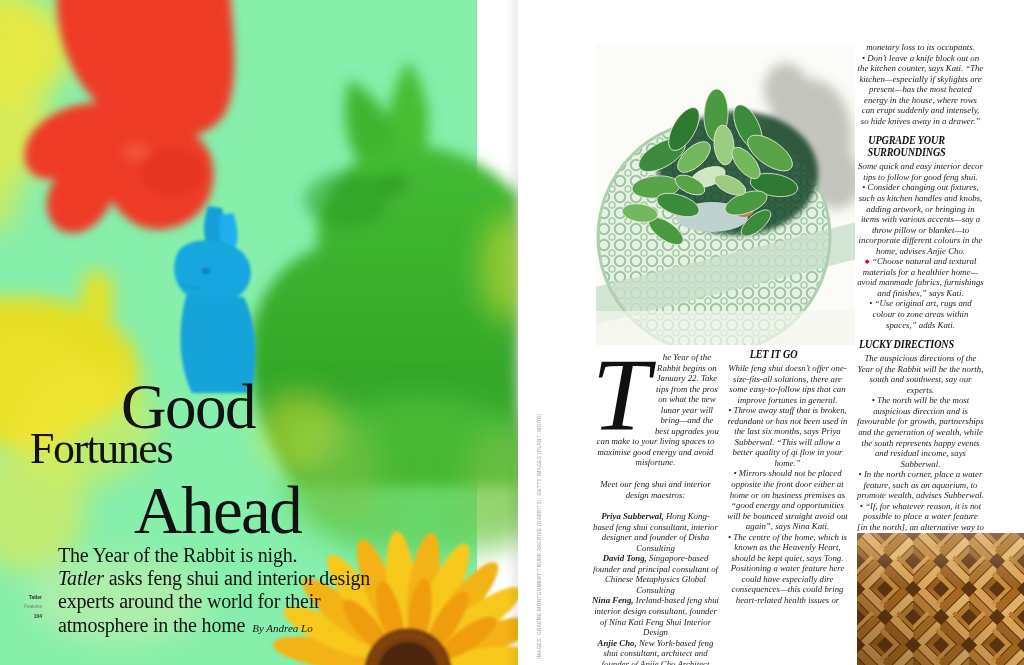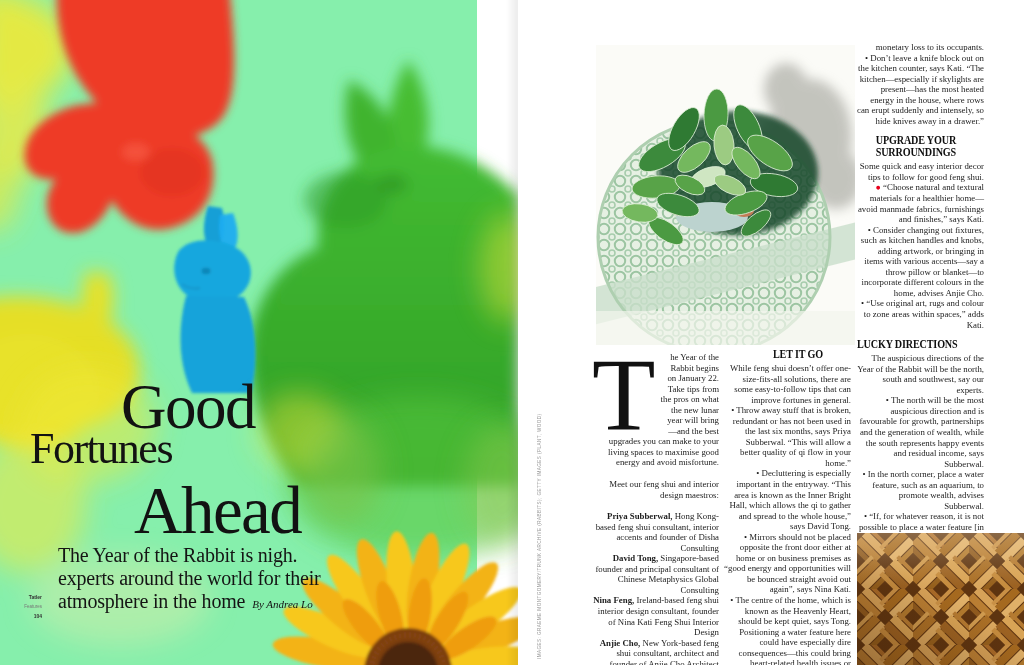--- a/index.html
+++ b/index.html
@@ -28,21 +28,21 @@
 
   
   .page-right{position:absolute;left:518px;top:0;width:506px;height:665px;background:#fff;}
   .credit{position:absolute;left:24px;bottom:6px;transform-origin:0 100%;
           transform:rotate(-90deg);white-space:nowrap;
           font-family:"Liberation Sans",sans-serif;font-size:4.6px;letter-spacing:.45px;color:#9a9a9a;}
   .figure{position:absolute;overflow:hidden;}
   .fig-plant{left:78px;top:45px;width:259px;height:300px;}
   .fig-basket{left:339px;top:533px;width:167px;height:132px;}
 
-  .col{position:absolute;width:127px;font-size:8.8px;line-height:1.2;color:#1c1c1c;text-align:right;}
+  .col{position:absolute;width:127px;font-size:8.8px;line-height:1.2;color:#1c1c1c;text-align:center;font-style:italic;}
   .col1{left:74px;top:352px;}
   .col2{left:206px;top:348px;}
   .col3{left:339px;top:42px;}
   .col p{margin:0;}
   .dropcap{float:left;font-size:104px;line-height:0.72;padding:6px 5px 0 0;color:#111;}
   .sp-above{margin-top:11px !important;}
   .shead{font-weight:bold;font-size:13px;line-height:12px;letter-spacing:-0.2px;
          transform:scaleX(0.78);transform-origin:0 0;white-space:nowrap;color:#0f0f0f;
          margin:8px 0 3px;}
   .shead.first{margin-top:0;}
@@ -151,20 +151,21 @@
         <circle cx="408" cy="672" r="37" fill="none" stroke="#8a4a16" stroke-width="6" stroke-dasharray="2,3"></circle>
       </g>
     </svg>
 
     <div class="headline hl1">Good</div>
     <div class="headline hl2">Fortunes</div>
     <div class="headline hl3">Ahead</div>
 
     <div class="standfirst">
       <div>The Year of the Rabbit is nigh.</div>
+      <div><span class="it">Tatler</span><span> asks feng shui and interior design</span></div>
       <div>experts around the world for their</div>
       <div><span>atmosphere in the home</span><span class="byline">By Andrea Lo</span></div>
     </div>
 
     <div class="folio">
       <div class="mag">Tatler</div>
       <div class="sec">Features</div>
       <div class="num">104</div>
     </div>
   </div>
@@ -232,45 +233,44 @@
           <ellipse cx="44" cy="168" rx="18" ry="9" transform="rotate(8 44 168)" fill="#74b85e"></ellipse>
           <ellipse cx="160" cy="178" rx="18" ry="8" transform="rotate(140 160 178)" fill="#3c8a3c"></ellipse>
         </g>
         <rect x="0" y="266" width="259" height="34" fill="#f2f5ec" opacity="0.7"></rect>
       </svg>
     </div>
 
     <div class="col col1">
       <p><span class="dropcap">T</span><span>he Year of the Rabbit begins on January 22. Take tips from the pros on what the new lunar year will bring—and the best upgrades you can make to your living spaces to maximise good energy and avoid misfortune.</span></p>
       <p class="sp-above">Meet our feng shui and interior design maestros:</p>
-      <p class="sp-above"><b class="cname">Priya Subberwal,</b><span> Hong Kong-based feng shui consultant, interior accents and founder of Disha Consulting</span></p>
+      <p class="sp-above"><b class="cname">Priya Subberwal,</b><span> Hong Kong-based feng shui consultant, interior designer and founder of Disha Consulting</span></p>
       <p><b class="cname">David Tong,</b><span> Singapore-based founder and principal consultant of Chinese Metaphysics Global Consulting</span></p>
       <p><b class="cname">Nina Feng,</b><span> Ireland-based feng shui interior design consultant, founder of Nina Kati Feng Shui Interior Design</span></p>
       <p><b class="cname">Anjie Cho,</b><span> New York-based feng shui consultant, architect and founder of Anjie Cho Architect</span></p>
     </div>
 
     <div class="col col2">
       <div class="shead first">LET IT GO</div>
       <p>While feng shui doesn’t offer one-size-fits-all solutions, there are some easy-to-follow tips that can improve fortunes in general.</p>
       <p><span class="marker">•</span><span> Throw away stuff that is broken, redundant or has not been used in the last six months, says Priya Subberwal. “This will allow a better quality of qi flow in your home.”</span></p>
-      <p><span class="marker">•</span><span> Decluttering is especially important in the entryway. “This area is known as the Inner Bright Hall, which allows the qi to gather and spread to the whole house,” says David Tong.</span></p>
       <p><span class="marker">•</span><span> Mirrors should not be placed opposite the front door either at home or on business premises as “good energy and opportunities will be bounced straight avoid out again”, says Nina Kati.</span></p>
       <p><span class="marker">•</span><span> The centre of the home, which is known as the Heavenly Heart, should be kept quiet, says Tong. Positioning a water feature here could have especially dire consequences—this could bring heart-related health issues or</span></p>
     </div>
 
     <div class="col col3">
       <p>monetary loss to its occupants.</p>
       <p><span class="marker">•</span><span> Don’t leave a knife block out on the kitchen counter, says Kati. “The kitchen—especially if skylights are present—has the most heated energy in the house, where rows can erupt suddenly and intensely, so hide knives away in a drawer.”</span></p>
       <div class="shead">
         <div>UPGRADE YOUR</div>
         <div>SURROUNDINGS</div>
       </div>
       <p>Some quick and easy interior decor tips to follow for good feng shui.</p>
+      <p><span class="marker">•</span><span> Consider changing out fixtures, such as kitchen handles and knobs, adding artwork, or bringing in items with various accents—say a throw pillow or blanket—to incorporate different colours in the home, advises Anjie Cho.</span></p>
       <p><span class="marker" style="color:#e8001c">●</span><span> “Choose natural and textural materials for a healthier home—avoid manmade fabrics, furnishings and finishes,” says Kati.</span></p>
-      <p><span class="marker">•</span><span> Consider changing out fixtures, such as kitchen handles and knobs, adding artwork, or bringing in items with various accents—say a throw pillow or blanket—to incorporate different colours in the home, advises Anjie Cho.</span></p>
       <p><span class="marker">•</span><span> “Use original art, rugs and colour to zone areas within spaces,” adds Kati.</span></p>
       <div class="shead">LUCKY DIRECTIONS</div>
       <p>The auspicious directions of the Year of the Rabbit will be the north, south and southwest, say our experts.</p>
       <p><span class="marker">•</span><span> The north will be the most auspicious direction and is favourable for growth, partnerships and the generation of wealth, while the south represents happy events and residual income, says Subberwal.</span></p>
       <p><span class="marker">•</span><span> In the north corner, place a water feature, such as an aquarium, to promote wealth, advises Subberwal.</span></p>
       <p><span class="marker">•</span><span> “If, for whatever reason, it is not possible to place a water feature [in the north], an alternative way to enhance [the energy] would be to put a speaker there and blast loud music for a few hours a day,” says Tong.</span></p>
     </div>
 
     <div class="figure fig-basket">
       <svg width="167" height="132" viewBox="0 0 167 132" aria-hidden="true">

